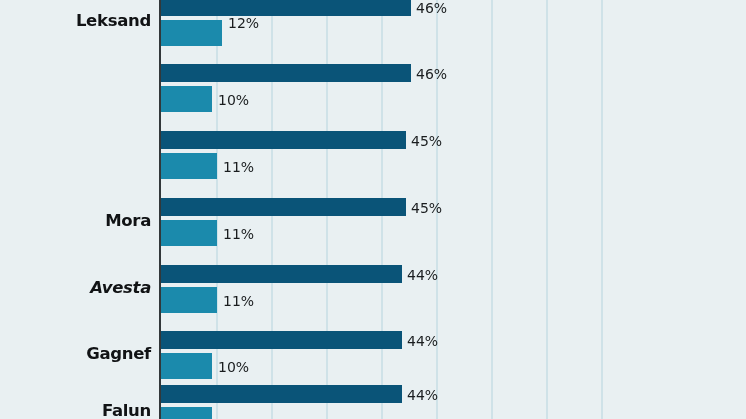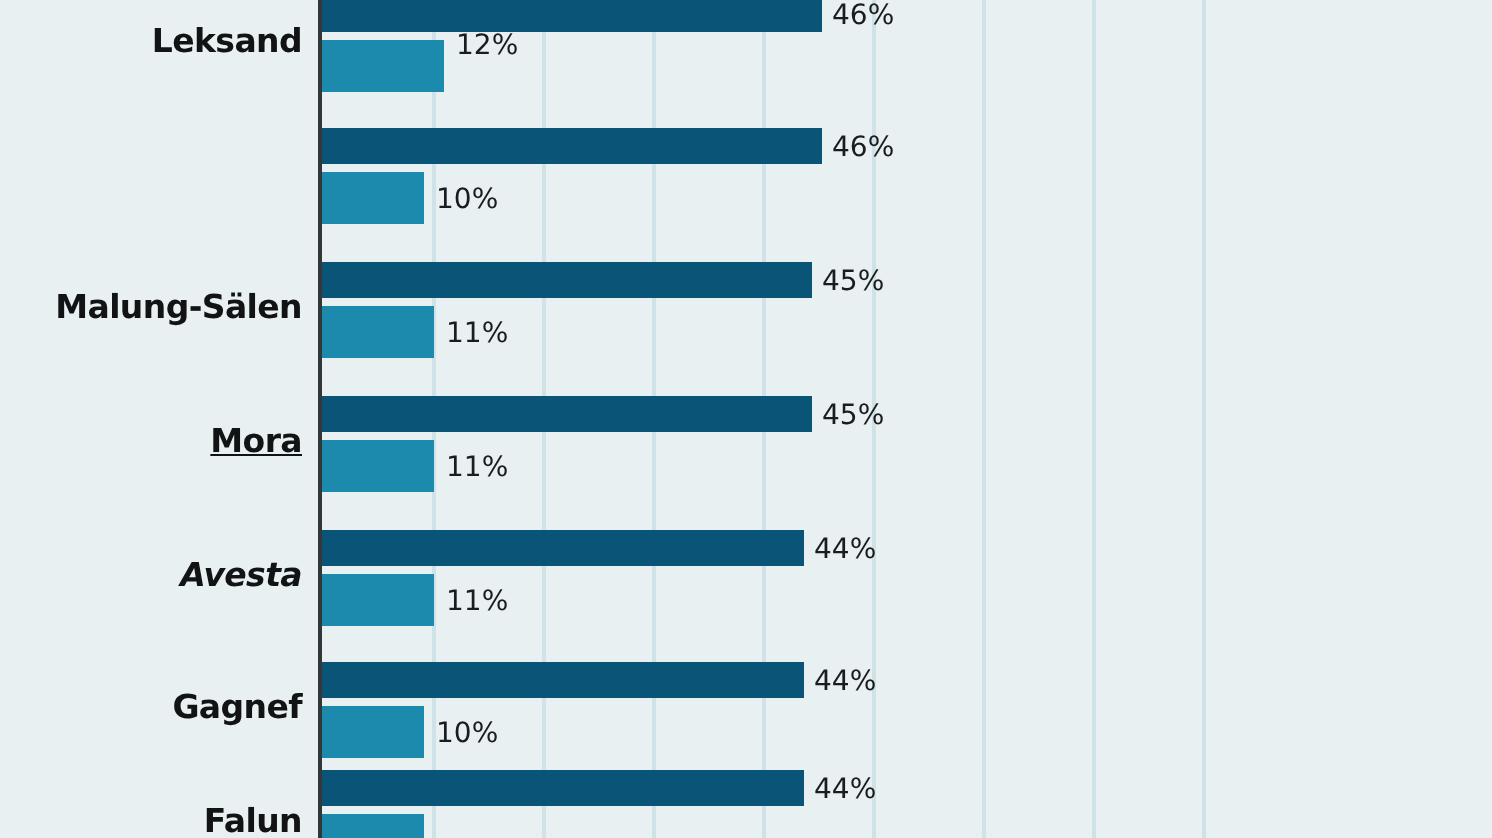--- a/index.html
+++ b/index.html
@@ -144,20 +144,19 @@
         <div class="bar bar-primary" style="top: 385px; width: 241px; background: rgb(10, 84, 120);"></div>
         <div class="bar-value" style="left: 246px; top: 388px;">44%</div>
         <div class="bar bar-secondary" style="top: 407px; width: 51px; background: rgb(27, 138, 172);"></div>
       </div>
   </div>
 
   <div id="axis-line"></div>
 
   <div id="label-column">
       <div class="cat-label" style="top: 13px; margin-left: 23px;">Leksand</div>
-      <div class="cat-label" style="top: 146px;">Malung-Sälen</div>
-      <div class="cat-label" style="top: 213px; text-decoration: underline;">Mora</div>
+      <div class="cat-label" style="top: 213px;">Mora</div>
       <div class="cat-label" style="top: 280px; font-style: italic;">Avesta</div>
       <div class="cat-label" style="top: 346px;">Gagnef</div>
       <div class="cat-label" style="top: 403px;">Falun</div>
     </div>
 
 </div>
 
 </body></html>

